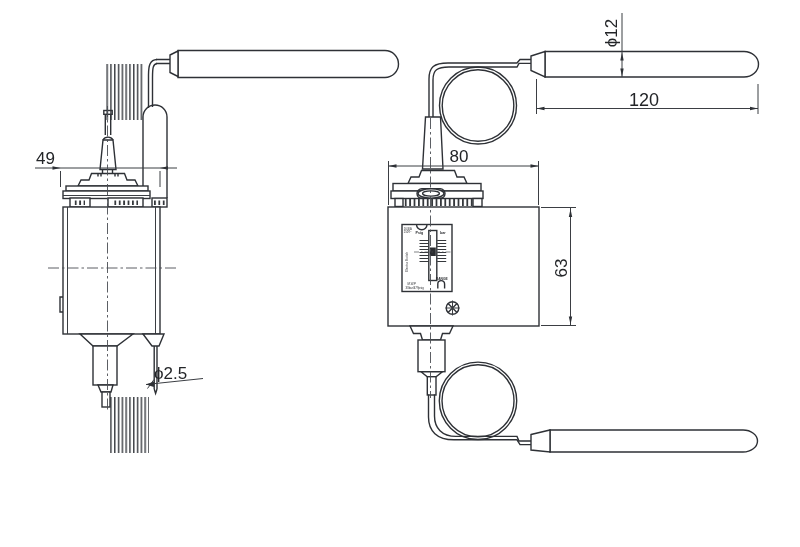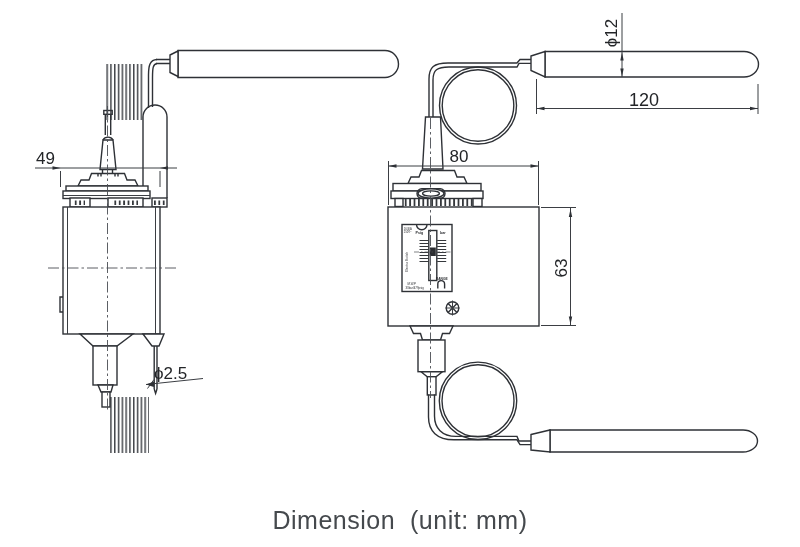--- a/index.html
+++ b/index.html
@@ -186,14 +186,13 @@
       <path class="thin" d="M 541,207.5 H 576 M 541,325.5 H 576 M 570.5,207.5 V 325.5"></path>
       <path class="arrow" d="M 570.5,209 L 568.8,217 L 572.2,217 Z"></path>
       <path class="arrow" d="M 570.5,324.5 L 568.8,316.5 L 572.2,316.5 Z"></path>
       <text class="dimtext" text-anchor="middle" transform="translate(566.5,268) rotate(-90)">63</text>
     </g>
 
     <path class="cl" d="M 430.5,118 V 398"></path>
   </g>
 </svg>
 
-<div id="caption">Dimension  (unit: mm)</div>
 </div>
 
 </body></html>

